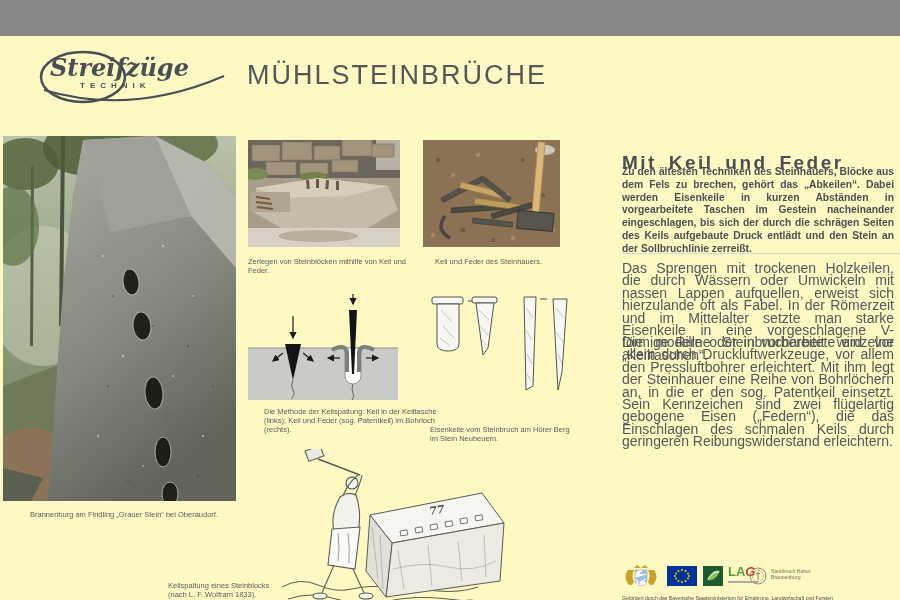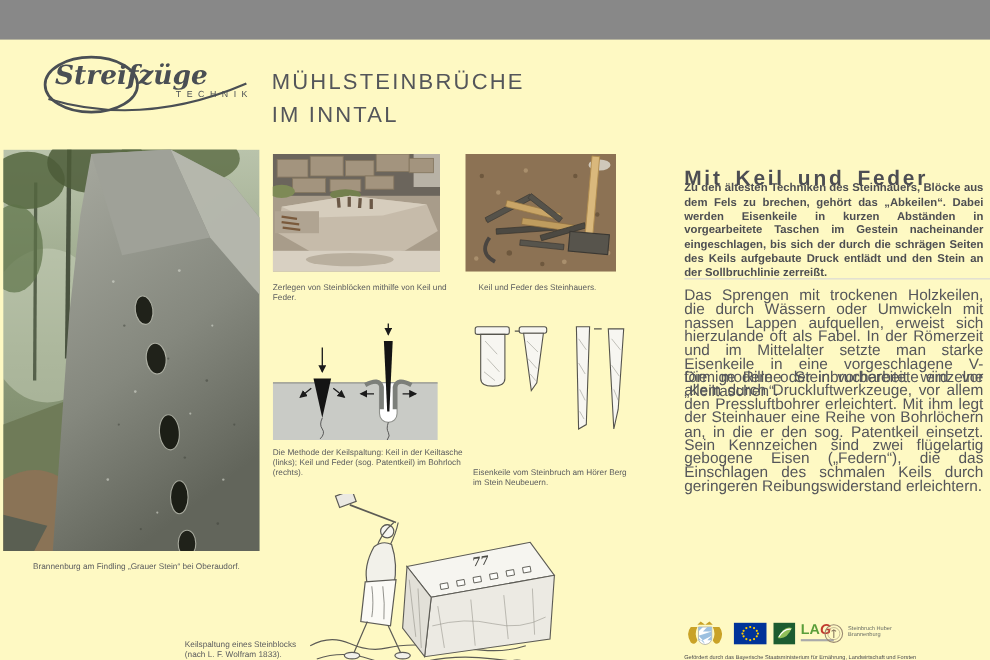--- a/index.html
+++ b/index.html
@@ -1,29 +1,29 @@
 <!DOCTYPE html>
 <html><head>
 <meta charset="utf-8">
 <style>
   html,body{margin:0;padding:0;background:#888;}
   .board{position:relative;width:900px;height:600px;background:#fef9c3;overflow:hidden;
          font-family:"Liberation Sans",sans-serif;color:#4a4b4f;margin-top:36px;}
   .abs{position:absolute;}
-  .title{font-size:20px;letter-spacing:2px;line-height:30px;color:#54565a;}
+  .title{font-size:27px;letter-spacing:2px;line-height:30px;color:#54565a;}
   .article-heading{font-size:19px;font-weight:bold;letter-spacing:2.5px;word-spacing:4px;color:#4d4e53;}
   .body-text{font-size:14px;line-height:12.4px;text-align:justify;color:#55565a;}
   .body-text.intro{font-size:10.3px;font-weight:bold;line-height:12.8px;color:#4d4e52;}
   .caption{font-size:7.5px;line-height:9px;color:#5b5c5e;}
   .fineprint{font-size:6px;line-height:7px;color:#4c4c4c;transform:scale(.85);transform-origin:left top;}
   .rule{height:1px;background:#d8d8d8;}
   .brand{color:#4a4f54;}
   .brand-script{display:block;font-family:"DejaVu Serif",serif;font-style:italic;font-weight:bold;
                 font-size:24px;line-height:24px;}
-  .brand-sub{display:block;font-size:8px;letter-spacing:5px;font-weight:normal;margin-top:1px;text-align:right;}
+  .brand-sub{display:block;font-size:8px;letter-spacing:5px;font-weight:bold;margin-top:1px;}
   .sealtext{font-size:6px;line-height:7px;color:#6b6f66;transform:scale(.85);transform-origin:left top;}
   .lag-green{color:#5a9e3a;font-weight:bold;}
   .lag-red{color:#c23b2e;font-weight:bold;font-style:italic;}
   svg{display:block;}
 </style>
 </head>
 <body>
 
 <div class="board">
 
@@ -33,21 +33,20 @@
       <path d="M8,42 Q95,68 188,28" fill="none" stroke="#4a4f54" stroke-width="2"></path>
     </svg>
     <div class="abs" style="left:14px;top:8px;width:180px;">
       <span class="brand-script">Streifzüge</span>
       <span class="brand-sub" style="margin-left:30px;">TECHNIK</span>
     </div>
   </div>
 
   <div class="abs title" style="left:247px;top:24px;">
     <div>MÜHLSTEINBRÜCHE</div>
-    <div>IM INNTAL</div>
   </div>
 
   <div class="abs" style="left:3px;top:100px;">
     <svg width="233" height="365" viewBox="0 0 233 365">
       <defs>
         <linearGradient id="forest" x1="0" y1="0" x2="0" y2="1">
           <stop offset="0" stop-color="#b9c3ab"></stop>
             <stop offset="0.5" stop-color="#8e9c7c"></stop>
             <stop offset="1" stop-color="#6f7d5e"></stop>
         </linearGradient>
@@ -194,21 +193,21 @@
       <path d="M97,56 h16 v28 a8,8 0 0 1 -16,0 Z" fill="#ffffff" stroke="#90928d" stroke-width="1"></path>
       <path d="M84,58 q13,-7 15,2 l0,20" stroke="#7c7f7a" stroke-width="4" fill="none"></path>
       <path d="M126,58 q-13,-7 -15,2 l0,20" stroke="#7c7f7a" stroke-width="4" fill="none"></path>
       <polygon points="101,18 109,18 106,82 104,82" fill="#141414"></polygon>
       <line x1="105" y1="2" x2="105" y2="12" stroke="#1a1a1a" stroke-width="1.2" marker-end="url(#arr)"></line>
       <line x1="92" y1="66" x2="80" y2="66" stroke="#1a1a1a" stroke-width="1.2" marker-end="url(#arr)"></line>
       <line x1="118" y1="66" x2="130" y2="66" stroke="#1a1a1a" stroke-width="1.2" marker-end="url(#arr)"></line>
       <path d="M105,92 q-2,6 0,9 t-1,7" stroke="#4a4a4a" stroke-width="0.8" fill="none"></path>
     </svg>
   </div>
-  <div class="abs caption" style="left:248px;top:371px;width:175px;">
+  <div class="abs caption" style="left:264px;top:371px;width:175px;">
     <div>Die Methode der Keilspaltung: Keil in der Keiltasche</div>
     <div>(links); Keil und Feder (sog. Patentkeil) im Bohrloch</div>
     <div>(rechts).</div>
   </div>
 
   <div class="abs" style="left:412px;top:252px;">
     <svg width="172" height="112" viewBox="0 0 172 112">
       <g stroke="#55544d" stroke-width="1" fill="#f7f6f1">
         <line x1="56" y1="13" x2="64" y2="13"></line>
         <line x1="128" y1="11" x2="135" y2="11"></line>

